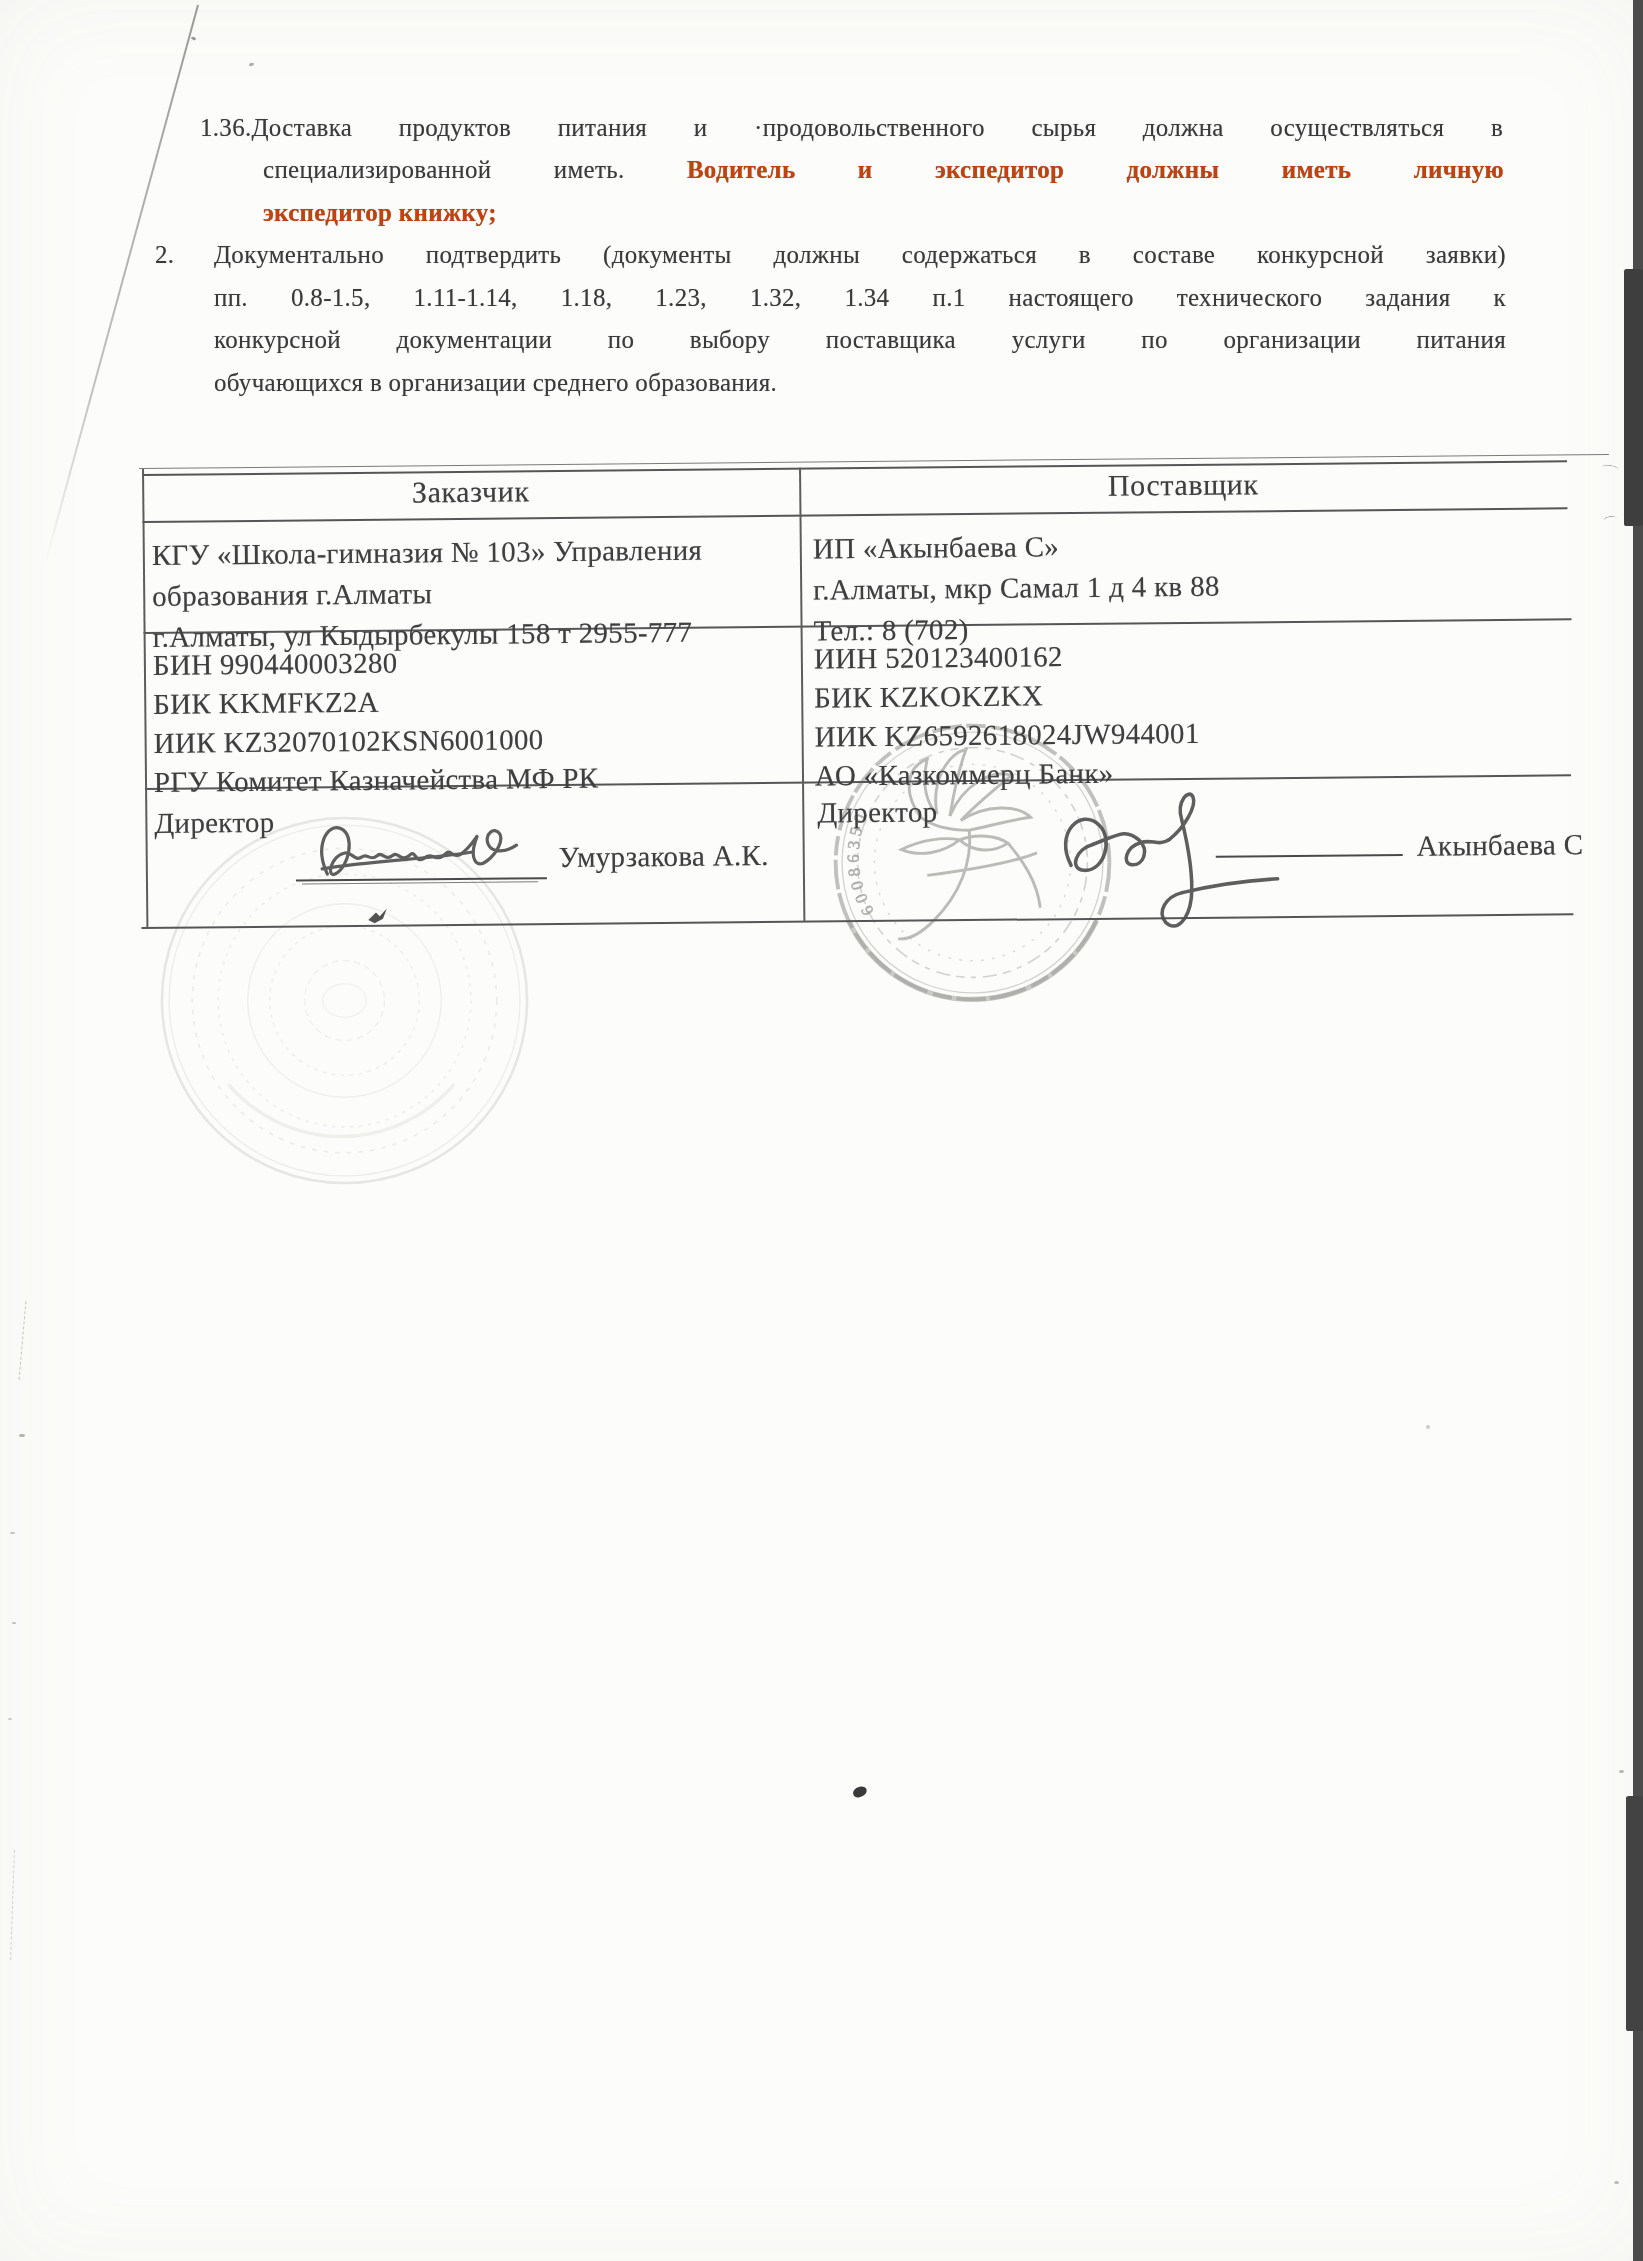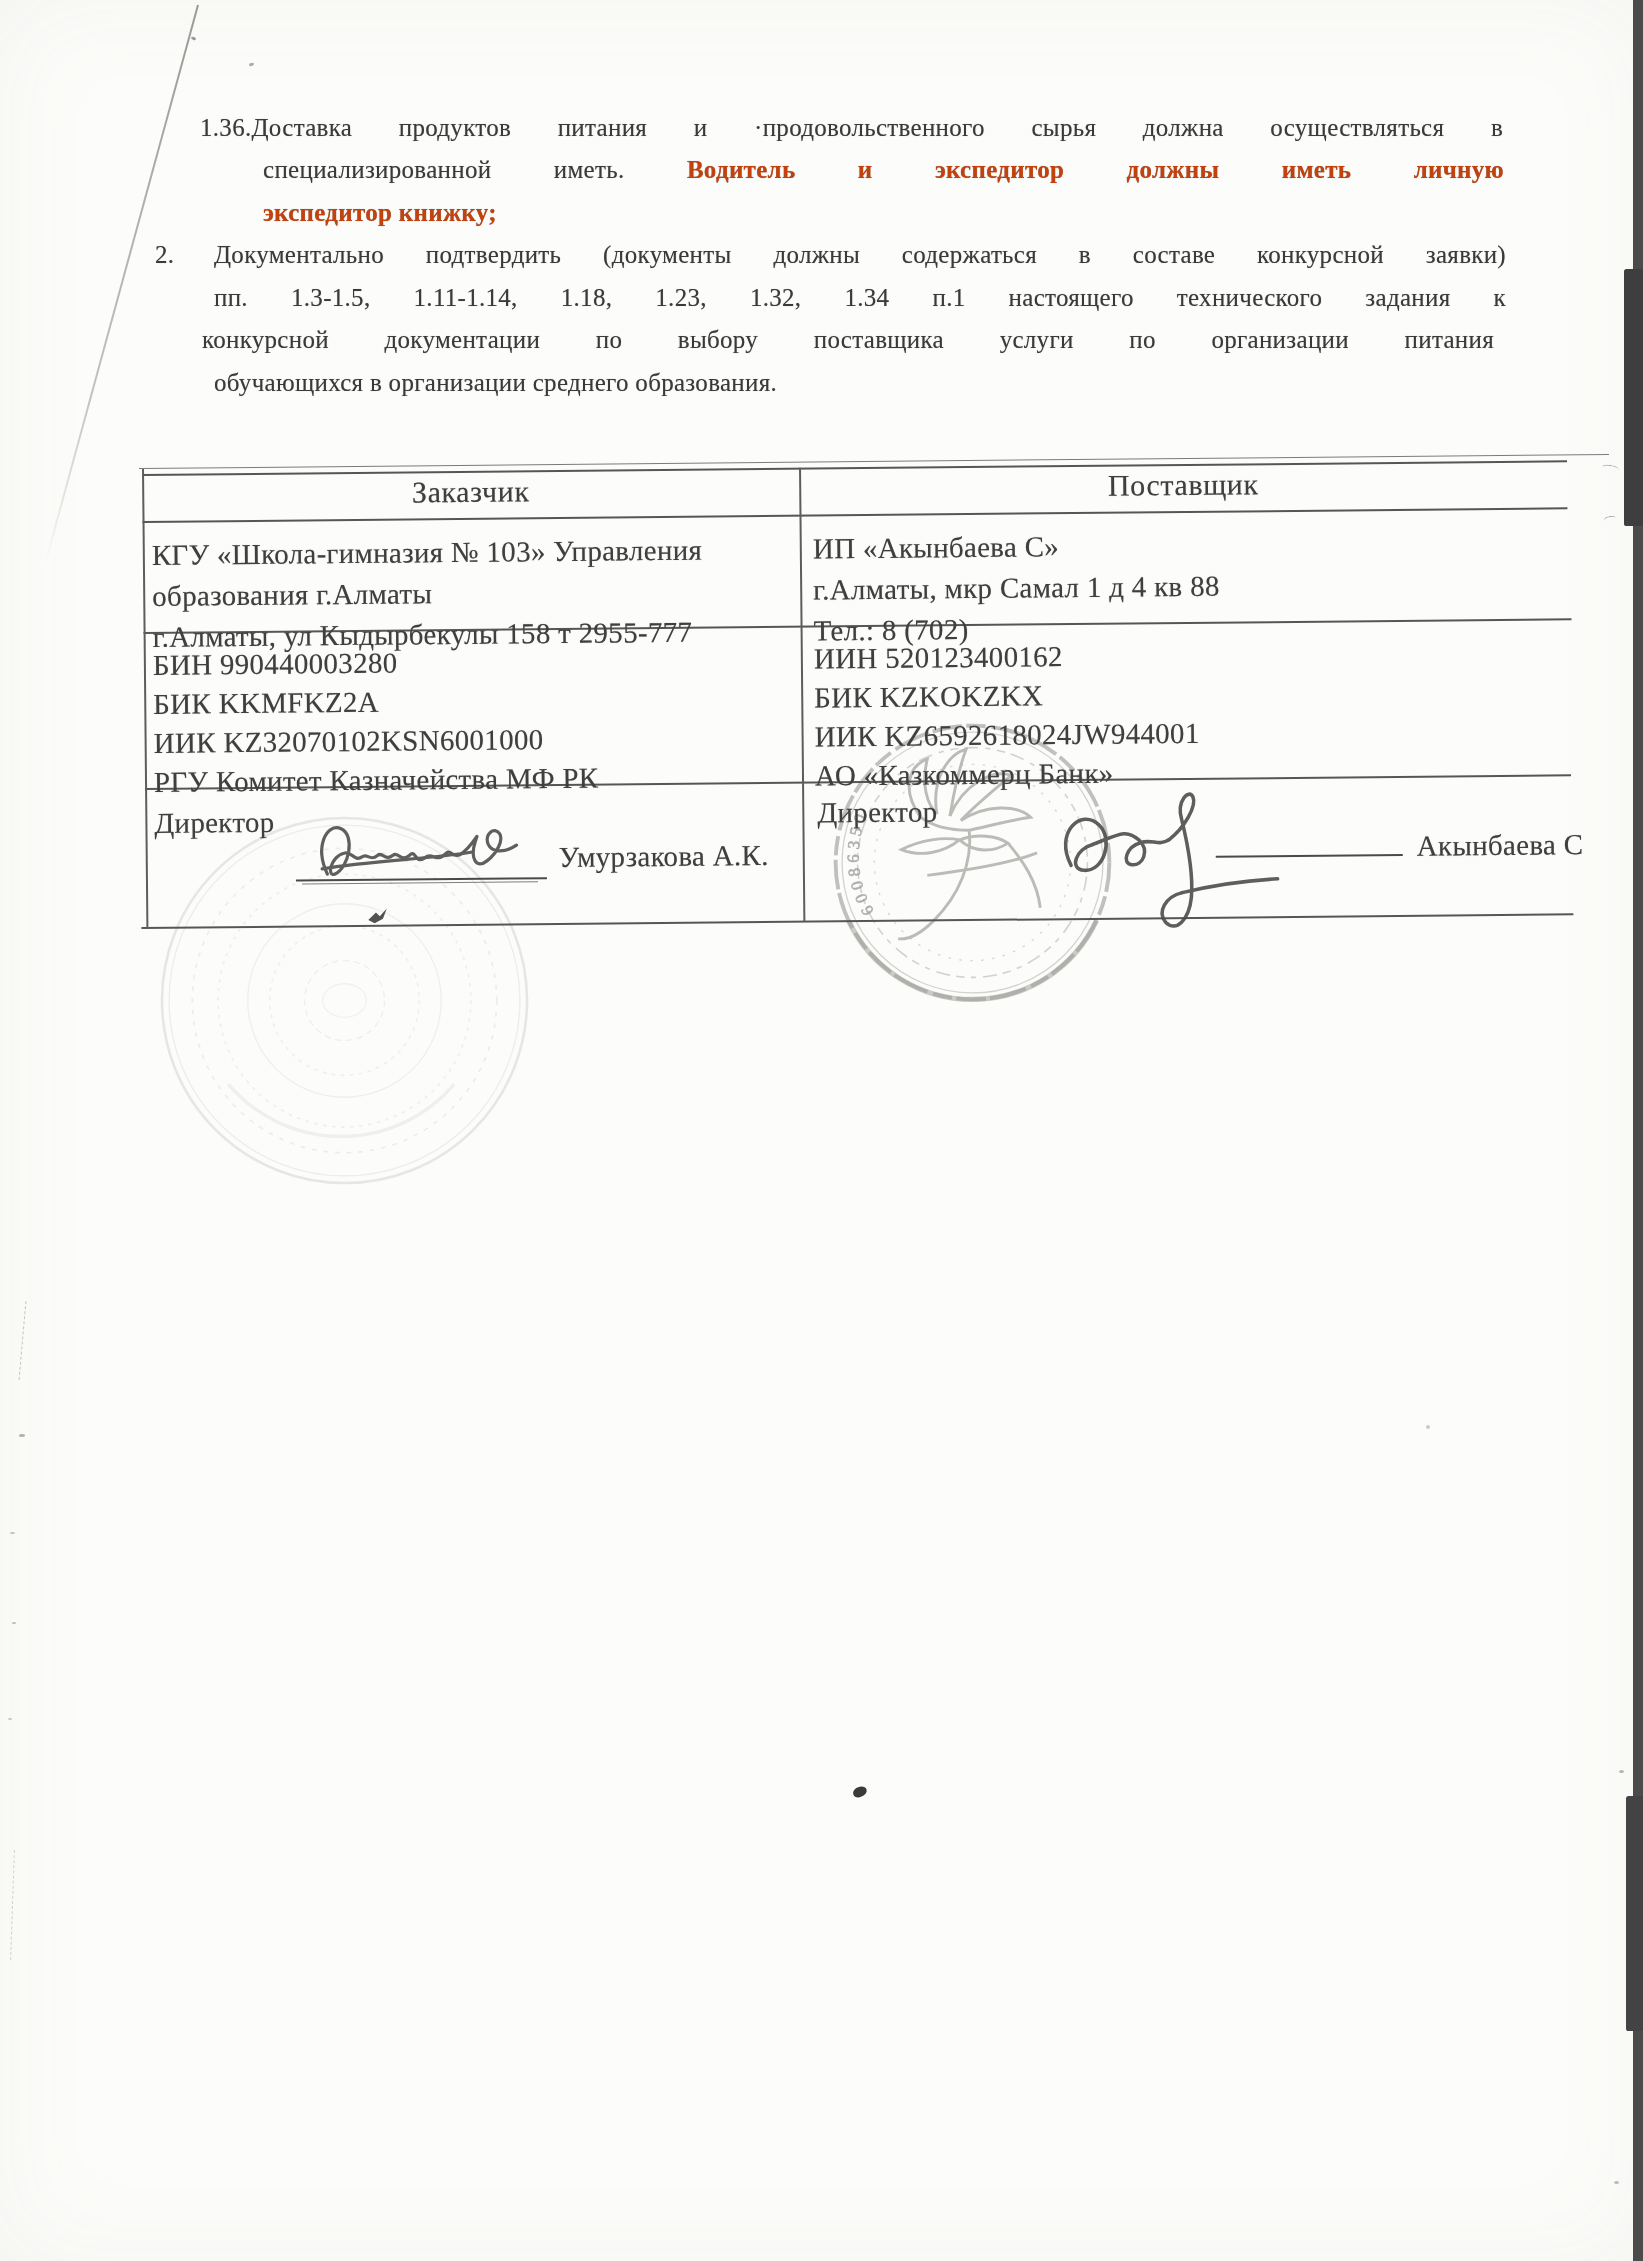--- a/index.html
+++ b/index.html
@@ -56,23 +56,23 @@
 <div class="page">
 
   <div class="pline just" style="left:200px; top:106px; width:1303px;"><span>1.36.</span><span>Доставка продуктов питания и ·продовольственного сырья должна осуществляться в</span></div>
 
   <div class="pline just" style="left:263px; top:148px; width:1241px;"><span>специализированной иметь.</span> <span class="b">Водитель и экспедитор должны иметь личную</span></div>
 
   <div class="pline b" style="left:263px; top:191px;">экспедитор книжку;</div>
 
   <div class="pline just" style="left:155px; top:233px; width:1351px;"><span class="marker-num2">2.</span><span>Документально подтвердить (документы должны содержаться в составе конкурсной заявки)</span></div>
 
-  <div class="pline just" style="left:214px; top:276px; width:1292px;">пп. 1.3-1.5, 1.11-1.14, 1.18, 1.23, 1.32, 1.34 п.1 настоящего технического задания к</div>
-
-  <div class="pline just" style="left:202px; top:318px; width:1292px;">конкурсной документации по выбору поставщика услуги по организации питания</div>
+  <div class="pline just" style="left:214px; top:276px; width:1292px;">пп. 0.8-1.5, 1.11-1.14, 1.18, 1.23, 1.32, 1.34 п.1 настоящего технического задания к</div>
+
+  <div class="pline just" style="left:214px; top:318px; width:1292px;">конкурсной документации по выбору поставщика услуги по организации питания</div>
 
   <div class="pline" style="left:214px; top:361px;">обучающихся в организации среднего образования.</div>
 
   <svg class="stamp" style="left:151px; top:807px;" width="387" height="387" viewBox="0 0 600 600">
     <g fill="none" stroke="#c6c6c2">
       <circle cx="300" cy="300" r="283" stroke-width="4" opacity="0.40"></circle>
       <circle cx="300" cy="300" r="272" stroke-width="2" opacity="0.28"></circle>
       <circle cx="300" cy="300" r="236" stroke-width="2.5" opacity="0.30" stroke-dasharray="7 11"></circle>
       <circle cx="300" cy="300" r="196" stroke-width="2.5" opacity="0.26" stroke-dasharray="5 9"></circle>
       <circle cx="300" cy="300" r="150" stroke-width="2" opacity="0.25"></circle>

